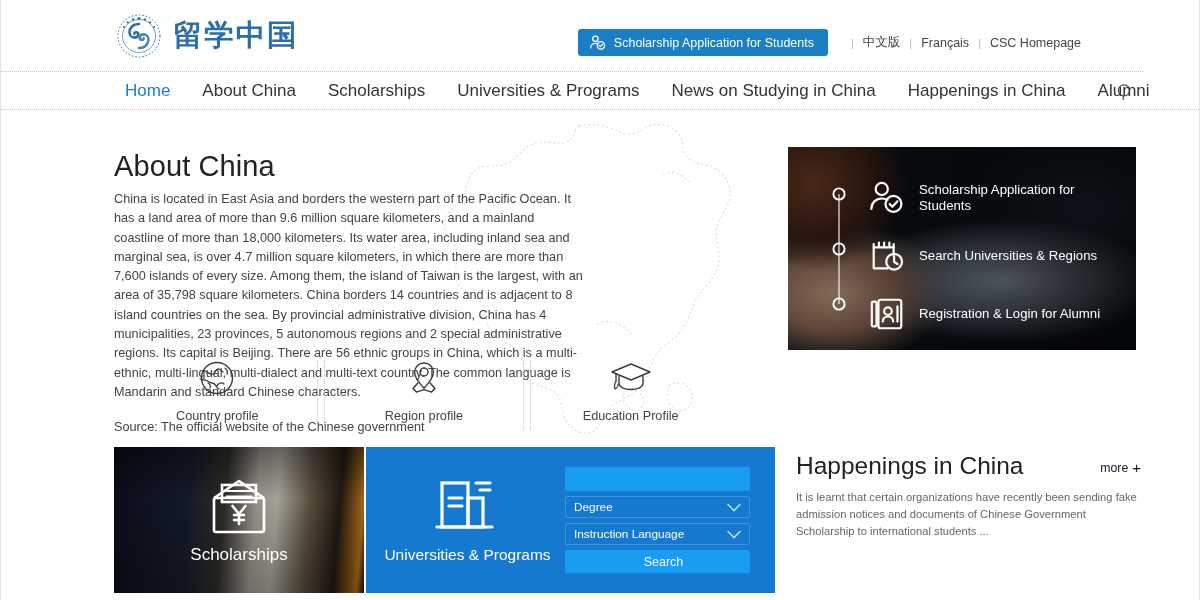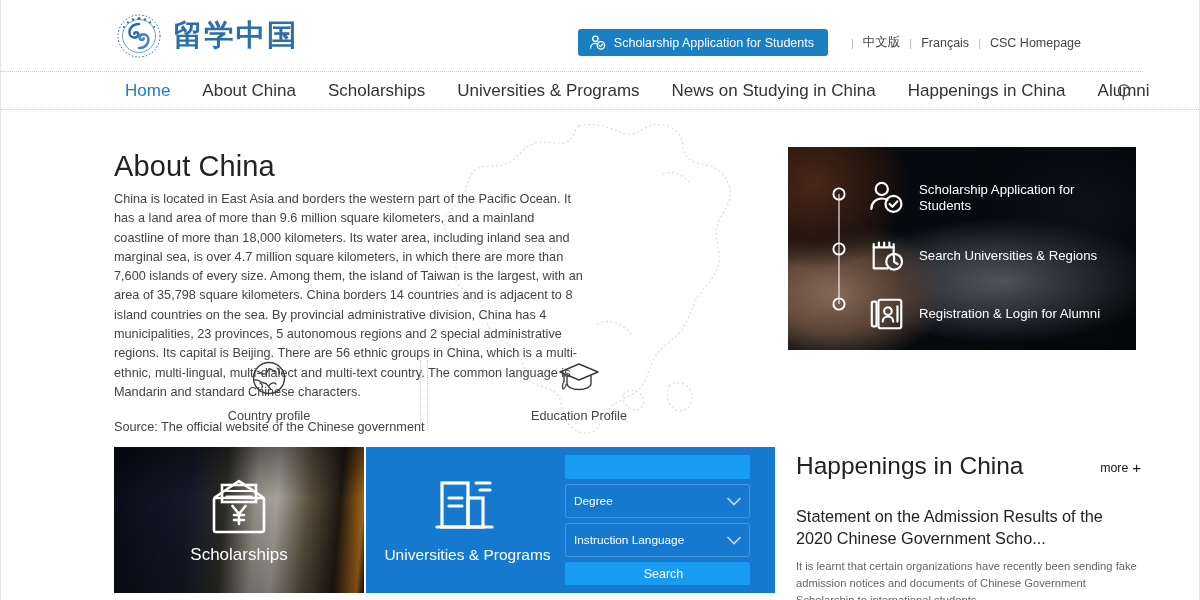--- a/index.html
+++ b/index.html
@@ -211,21 +211,21 @@
     width: 185px; display: flex; flex-direction: column; gap: 5px;
   }
   .uni-input {
     height: 24px; border: none; border-radius: 2px;
     background: #189df2; color: #fff;
     font-size: 12px; padding: 0 8px;
     font-family: "Liberation Sans", sans-serif;
   }
   .uni-input::placeholder { color: #cfe9fb; }
   .uni-select {
-    height: 34px; border: 1px solid #3f94da; border-radius: 2px;
+    height: 22px; border: 1px solid #3f94da; border-radius: 2px;
     background: transparent; color: #fff;
     font-size: 11.8px; padding: 0 8px;
     display: flex; align-items: center; justify-content: space-between;
     cursor: pointer;
   }
   .uni-select .chev { opacity: 0.75; }
   .uni-search-btn {
     height: 23px; border: none; border-radius: 2px;
     background: #189df2; color: #fff;
     font-size: 12.5px; cursor: pointer;
@@ -359,20 +359,28 @@
   <div class="profiles">
     <div class="profile-tile">
       <svg width="40" height="40" viewBox="0 0 40 40">
         <circle cx="20" cy="20" r="15.5" fill="none" stroke="#3b3b3b" stroke-width="1.4"></circle>
         <path d="M8 13c3 1 5 4 8 3 3-1 2-5 5-5 2 0 3 2 5 3M6 22c4-1 6 3 9 3 4 0 4 5 7 6
                  M20 28c1-3 5-4 7-2M13 30c1-2 0-4-2-5M28 10c2 1 3 4 2 6" fill="none" stroke="#3b3b3b" stroke-width="1.3" stroke-linecap="round" stroke-linejoin="round"></path>
       </svg>
       <div class="profile-label">Country profile</div>
     </div>
     <div class="profile-tile">
+      <svg width="40" height="40" viewBox="0 0 40 40">
+        <path d="M20 5c-5.4 0-9.4 4-9.4 9.2 0 6.6 9.4 16 9.4 16s9.4-9.4 9.4-16C29.4 9 25.4 5 20 5z" fill="none" stroke="#3b3b3b" stroke-width="1.4"></path>
+        <circle cx="20" cy="14" r="4" fill="none" stroke="#3b3b3b" stroke-width="1.4"></circle>
+        <path d="M14.3 24.5L9 30.5l3.4 3.6 7.6-2.4 7.6 2.4 3.4-3.6-5.3-6" fill="none" stroke="#3b3b3b" stroke-width="1.4" stroke-linejoin="round"></path>
+      </svg>
+      <div class="profile-label">Region profile</div>
+    </div>
+    <div class="profile-tile">
       <svg width="44" height="40" viewBox="0 0 44 40">
         <path d="M22 6L3 14l19 8 19-8-19-8z" fill="none" stroke="#3b3b3b" stroke-width="1.4" stroke-linejoin="round"></path>
         <path d="M10 17.5v8c0 3.4 5.4 6 12 6s12-2.6 12-6v-8" fill="none" stroke="#3b3b3b" stroke-width="1.4" stroke-linejoin="round"></path>
         <path d="M7 15.5v8" fill="none" stroke="#3b3b3b" stroke-width="1.4" stroke-linecap="round"></path>
         <path d="M7 23.5c-1.4 2-1.8 5-1 7.5 1.6-.6 3.2-3 3-5.4" fill="none" stroke="#3b3b3b" stroke-width="1.3"></path>
       </svg>
       <div class="profile-label">Education Profile</div>
     </div>
   </div>
 
@@ -466,17 +474,16 @@
   </div>
 
   <div class="happen">
     <div class="happen-head">
       <h2>Happenings in China</h2>
       <div class="happen-more">
         <span>more</span>
         <span class="plus">+</span>
       </div>
     </div>
-    <div class="happen-title">Statement on the Admission Results of the 2020 Chinese Government Scho...</div>
     <div class="happen-body">It is learnt that certain organizations have recently been sending fake admission notices and documents of Chinese Government Scholarship to international students ...</div>
   </div>
 
 </div>
 
 </body></html>

